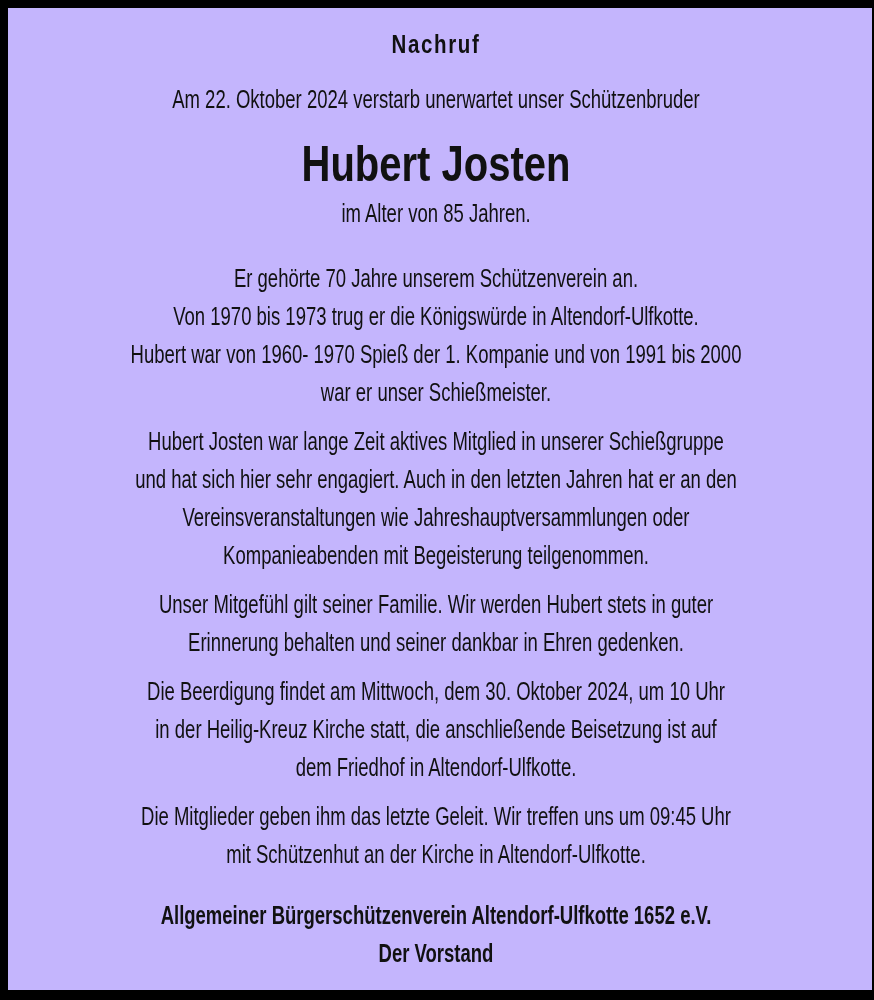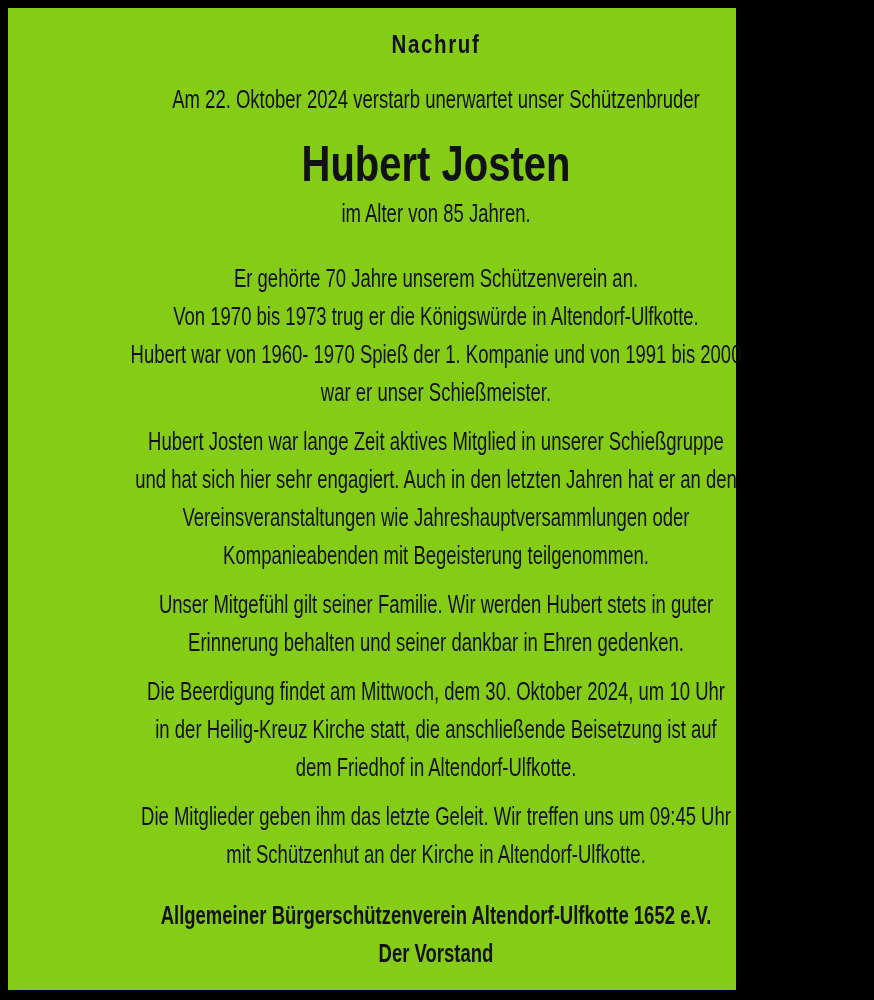--- a/index.html
+++ b/index.html
@@ -10,23 +10,23 @@
     body {
       width: 874px;
       height: 1000px;
       position: relative;
       overflow: hidden;
     }
     .frame {
       position: absolute;
       left: 8px;
       top: 8px;
-      width: 728px;
+      width: 864px;
       height: 982px;
-      background: #84cc16;
+      background: #c4b5fd;
       box-sizing: border-box;
     }
     .line {
       position: absolute;
       left: 0;
       width: 856px;
       text-align: center;
       white-space: nowrap;
       color: #111111;
       font-family: "Liberation Sans", sans-serif;

